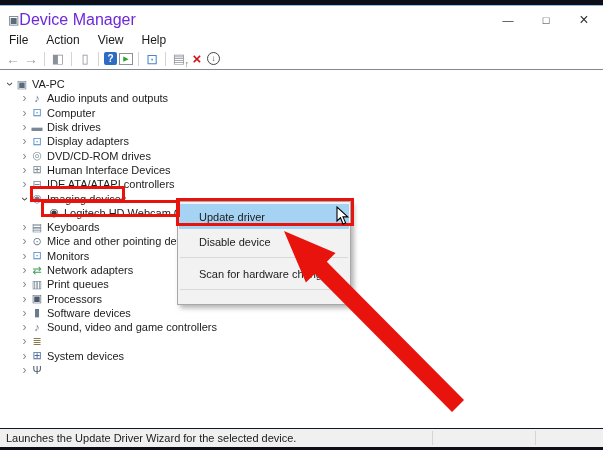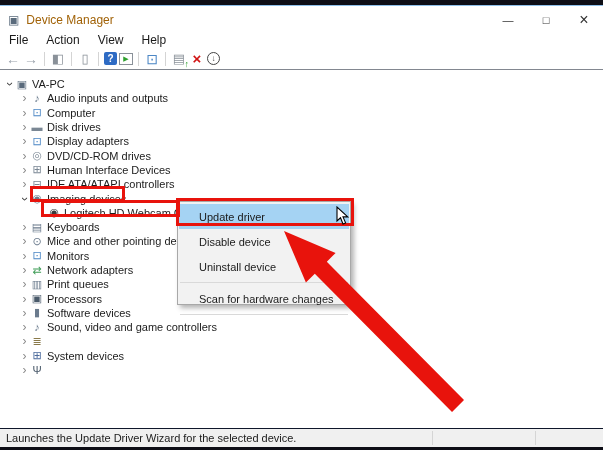--- a/index.html
+++ b/index.html
@@ -3,21 +3,21 @@
 <meta charset="utf-8">
 <style>
   html,body{margin:0;padding:0;}
   body{font-family:"Liberation Sans",sans-serif;-webkit-font-smoothing:antialiased;}
   #screen{position:relative;width:603px;height:450px;background:#0e0e16;overflow:hidden;}
   #window{position:absolute;left:0;top:5px;width:603px;height:440px;background:#fff;border-top:1px solid #8fc0ea;}
 
   
   #titlebar{position:absolute;left:0;top:1px;width:603px;height:25px;background:#fff;display:flex;align-items:center;}
   #title-icon{margin-left:8px;font-size:12px;color:#5a6b7c;line-height:1;}
-  #window-title{margin-left:7px;font-size:12px;color:#a16207;}
+  #window-title{font-size:16px;color:#6d28d9;}
   #win-controls{position:absolute;right:0;top:0;height:25px;display:flex;}
   .win-btn{width:38px;height:25px;display:flex;align-items:center;justify-content:center;color:#333;font-size:11px;}
   .win-btn.close{font-size:16px;}
 
   
   #menubar{position:absolute;left:0;top:26px;width:482px;height:16px;background:#fff;display:flex;align-items:center;}
   .menu-item{font-size:12px;color:#1a1a1a;padding:0 9px;}
   .menu-item:first-child{padding-left:9px;}
 
   
@@ -211,21 +211,20 @@
     <div id="statusbar">
       <span id="status-text">Launches the Update Driver Wizard for the selected device.</span>
       <span class="sb-div" id="sb-div1"></span>
       <span class="sb-div" id="sb-div2"></span>
     </div>
   </div>
 
   <div id="context-menu">
       <div class="cm-item hl">Update driver</div>
       <div class="cm-item">Disable device</div>
-      <div class="cm-item">Uninstall device</div>
       <div class="cm-sep"></div>
       <div class="cm-item">Scan for hardware changes</div>
       <div class="cm-sep"></div>
     </div>
 
   <div class="anno" id="anno-imaging"></div>
   <div class="anno" id="anno-logitech"></div>
   <div class="anno" id="anno-update"></div>
 
   <svg id="anno-arrow" width="603" height="450" viewBox="0 0 603 450">

